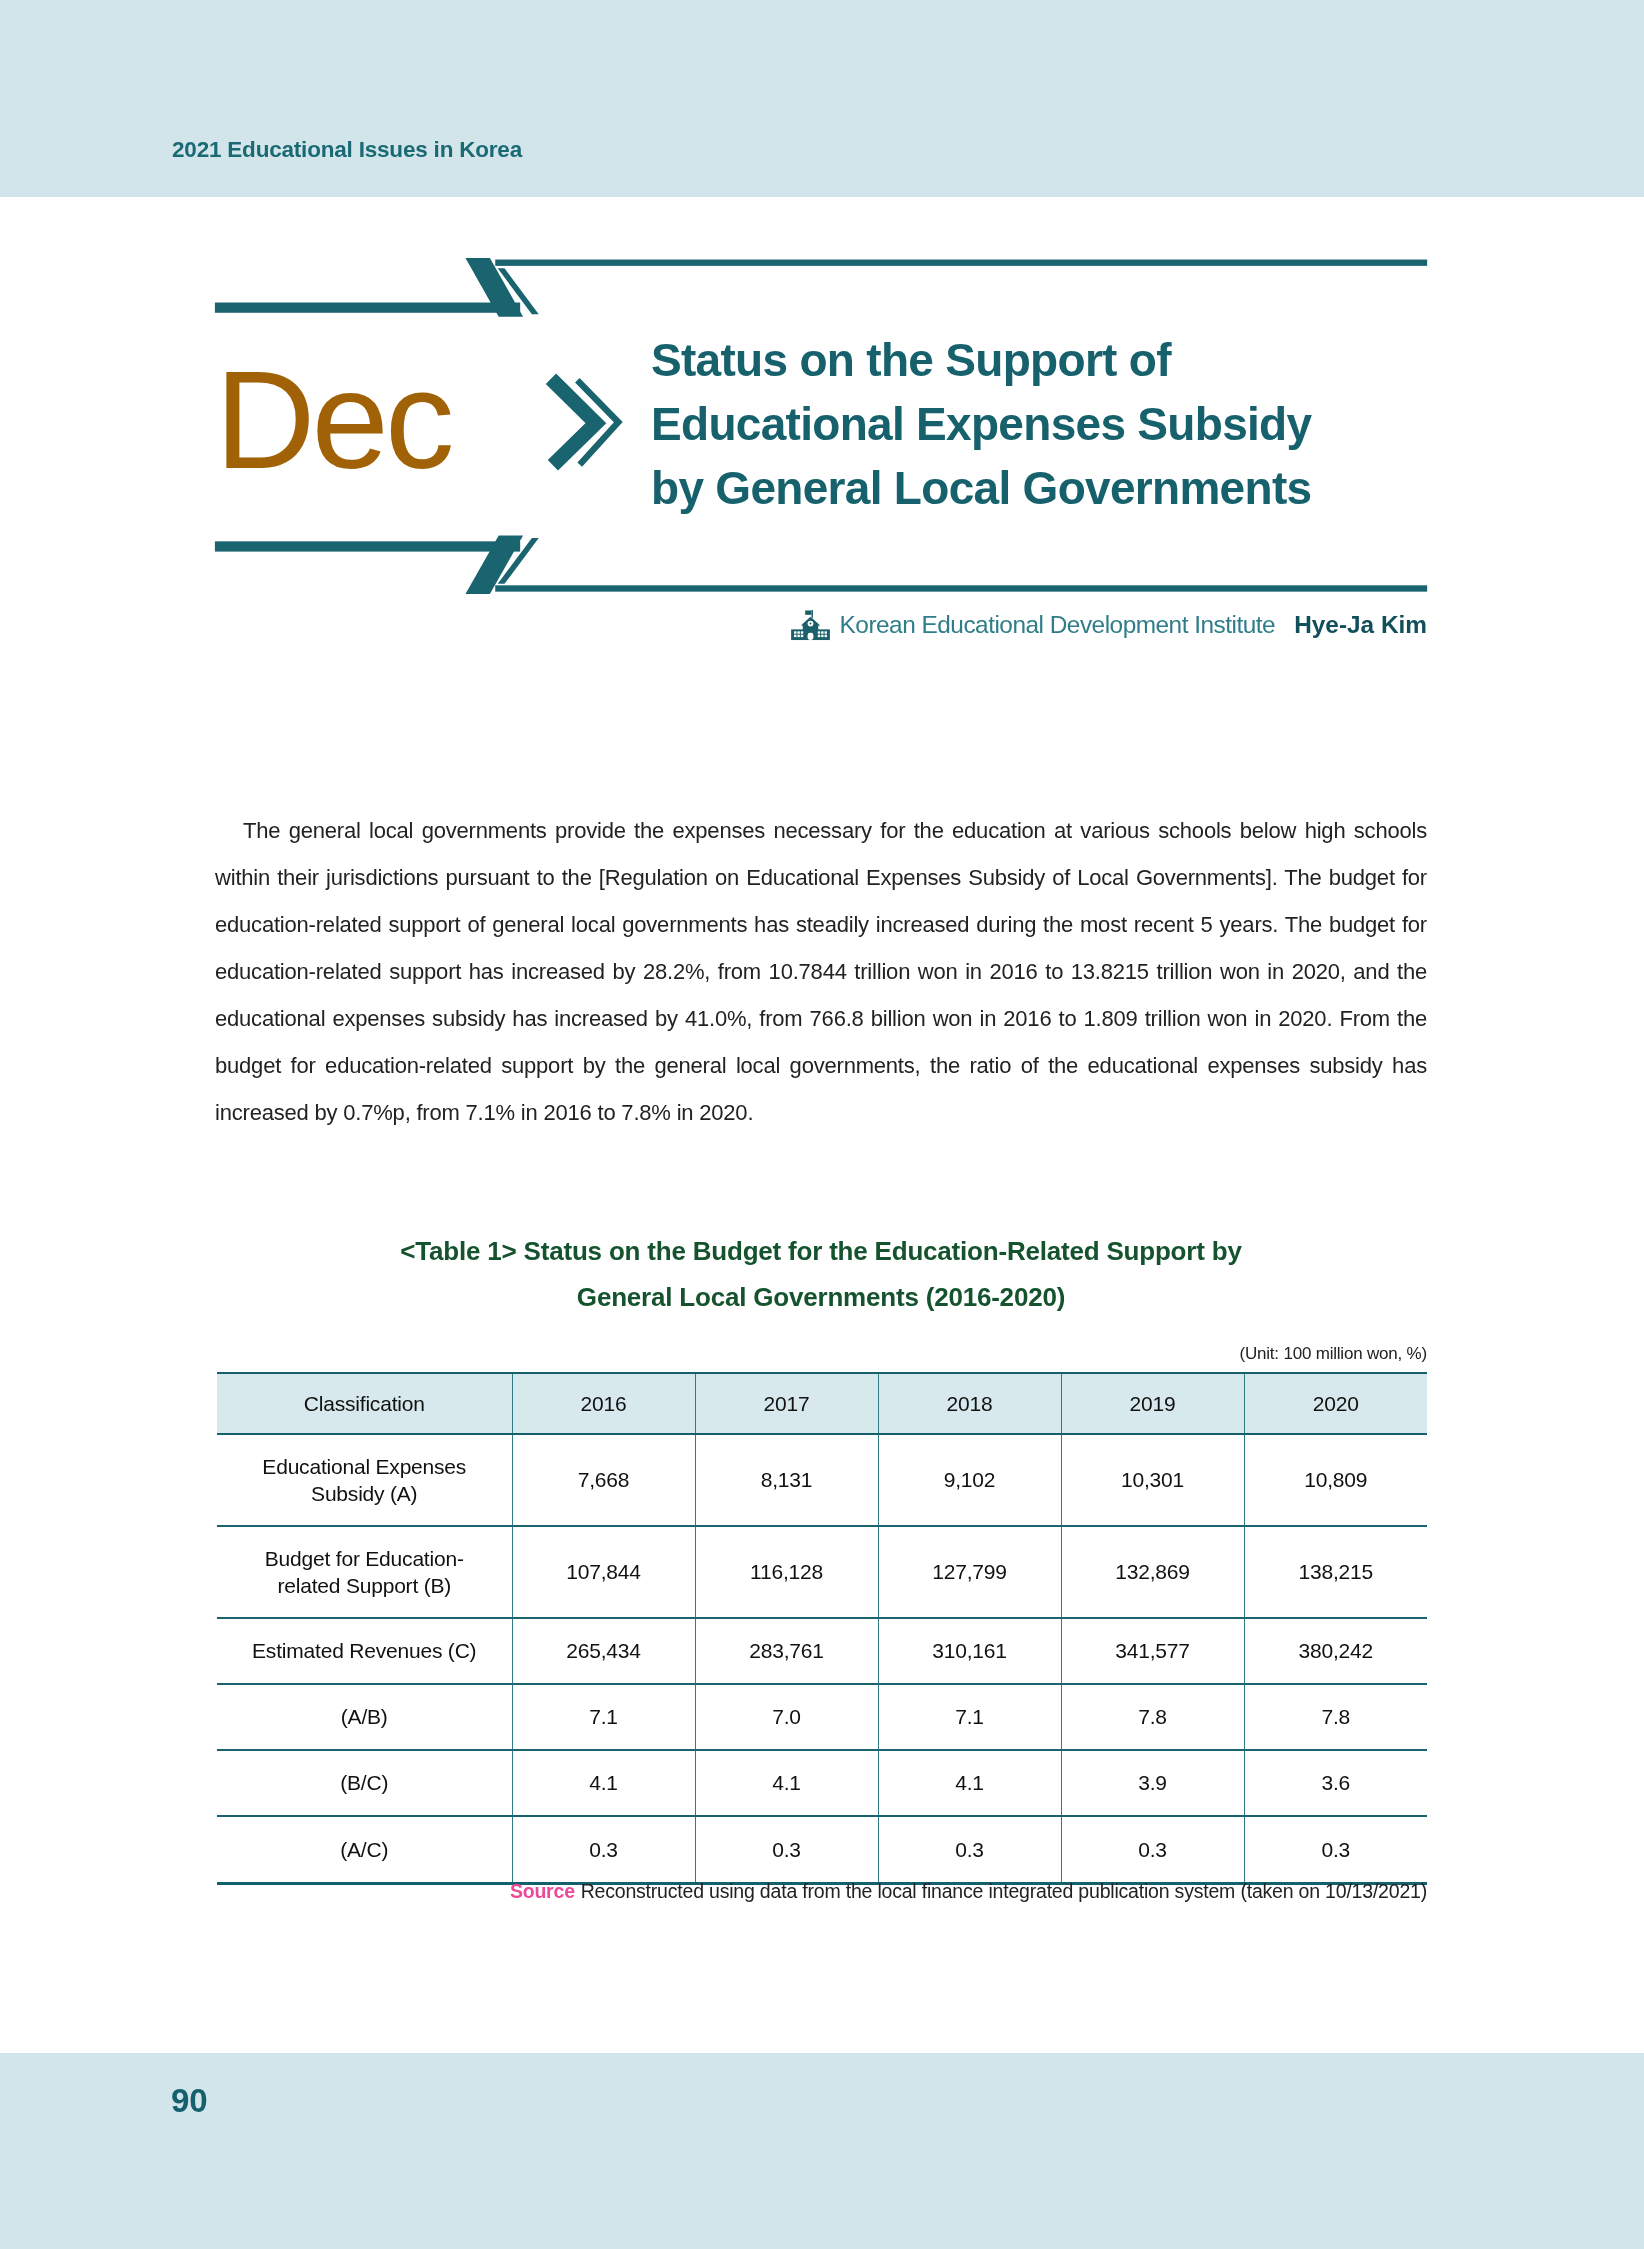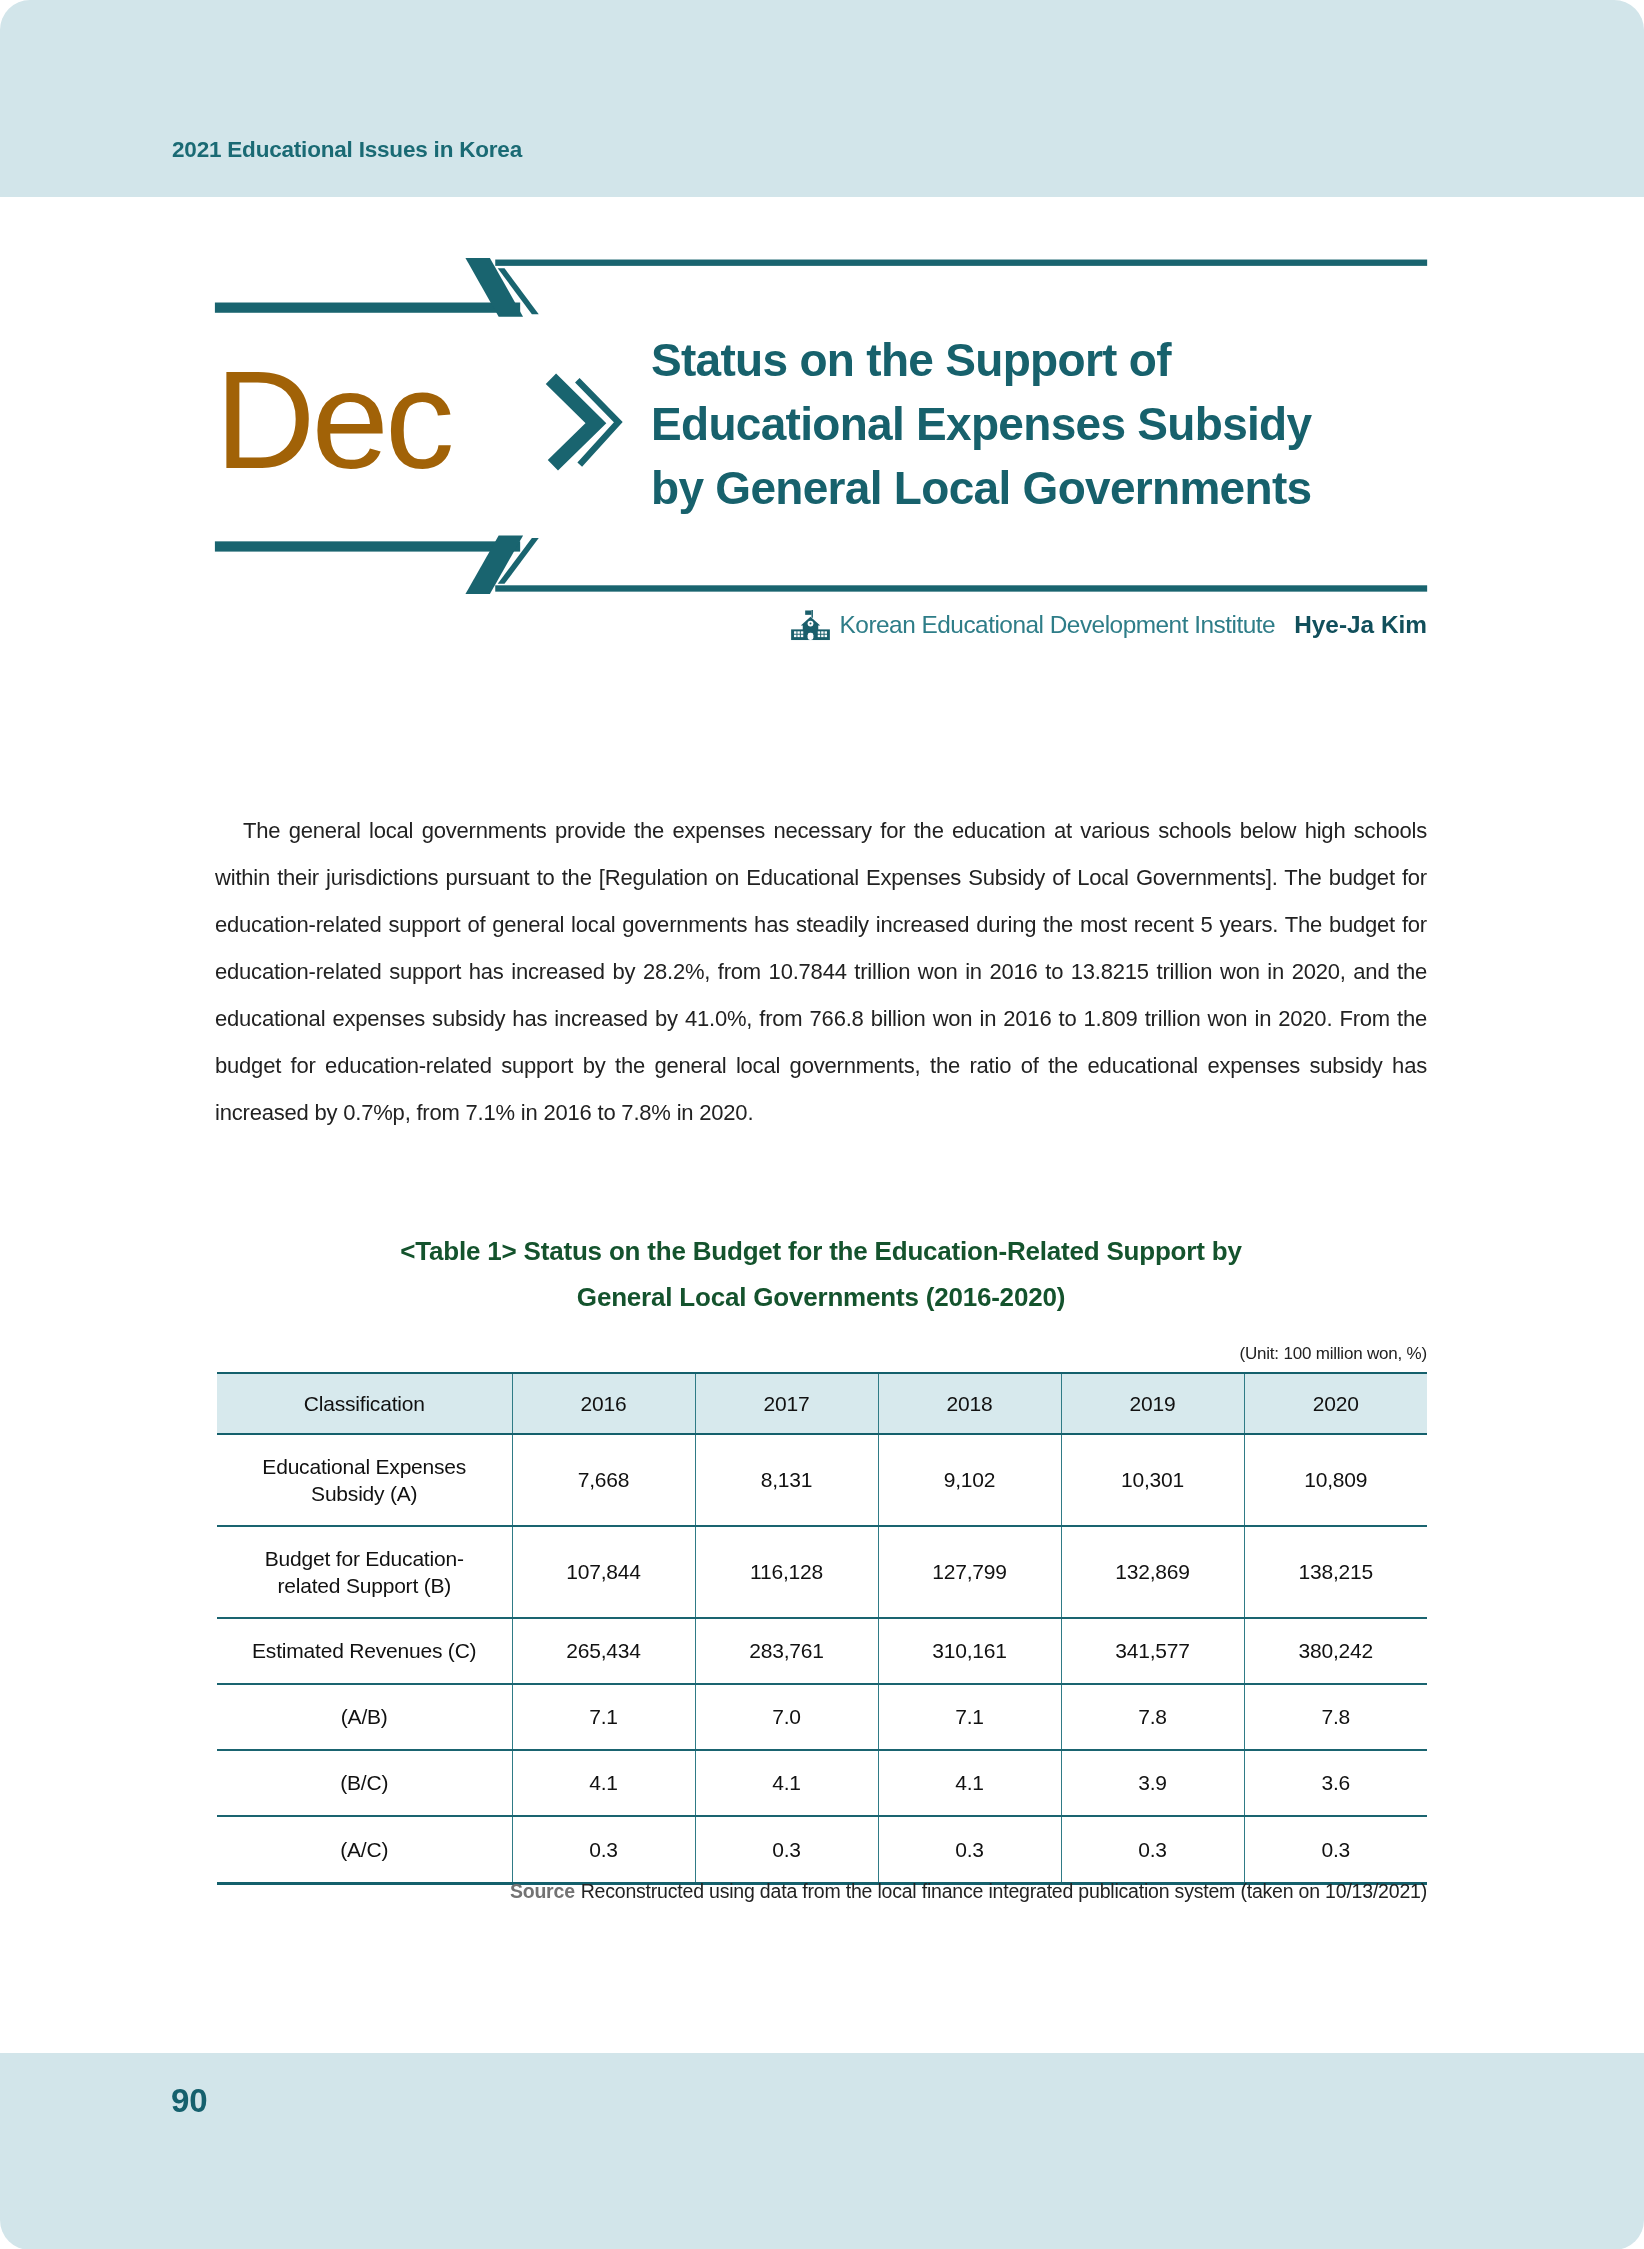--- a/index.html
+++ b/index.html
@@ -2,21 +2,20 @@
 <html style="font-size:7.8px"><head>
 <meta charset="utf-8">
 <style>
   html,body{margin:0;padding:0;background:#ffffff;}
   #page{
     position:relative;
     width:1644px;height:2250px;
     background:#ffffff;
     font-family:"Liberation Sans", sans-serif;
     overflow:hidden;
-    border-radius:30px;
   }
   
   .band{position:absolute;left:0;width:1644px;background:#d2e5ea;}
   #band-top{top:0;height:197px;}
   #band-bottom{top:2053px;height:197px;}
   #banner-title{
     position:absolute;left:172px;top:137px;
     font-size:22.5px;font-weight:bold;color:#1a6a74;letter-spacing:-0.2px;
   }
   #page-number{
@@ -77,21 +76,21 @@
   #data-table tbody tr:nth-child(2) td{height:90px;}
   #data-table tbody tr:nth-child(3) td{height:64px;}
   #data-table tbody tr:nth-child(4) td{height:64px;}
   #data-table tbody tr:nth-child(5) td{height:64px;}
   #data-table tbody tr:nth-child(6) td{height:65px;border-bottom:none;margin-top:32px;}
   #data-table td.lbl{line-height:1.3;padding:0 19.5px;}
   #source-note{
     position:absolute;left:215px;top:1880px;width:1212px;
     font-size:19.5px;color:#222222;text-align:right;letter-spacing:-0.2px;
   }
-  #source-note .src{font-weight:bold;color:#737373;margin-right:5.9px;}
+  #source-note .src{font-weight:bold;color:#ec4899;margin-right:5.9px;}
 </style>
 </head>
 <body>
 
 <div id="page">
 
   <div id="band-top" class="band"></div>
   <div id="band-bottom" class="band"></div>
 
   <div id="banner-title">2021 Educational Issues in Korea</div>

